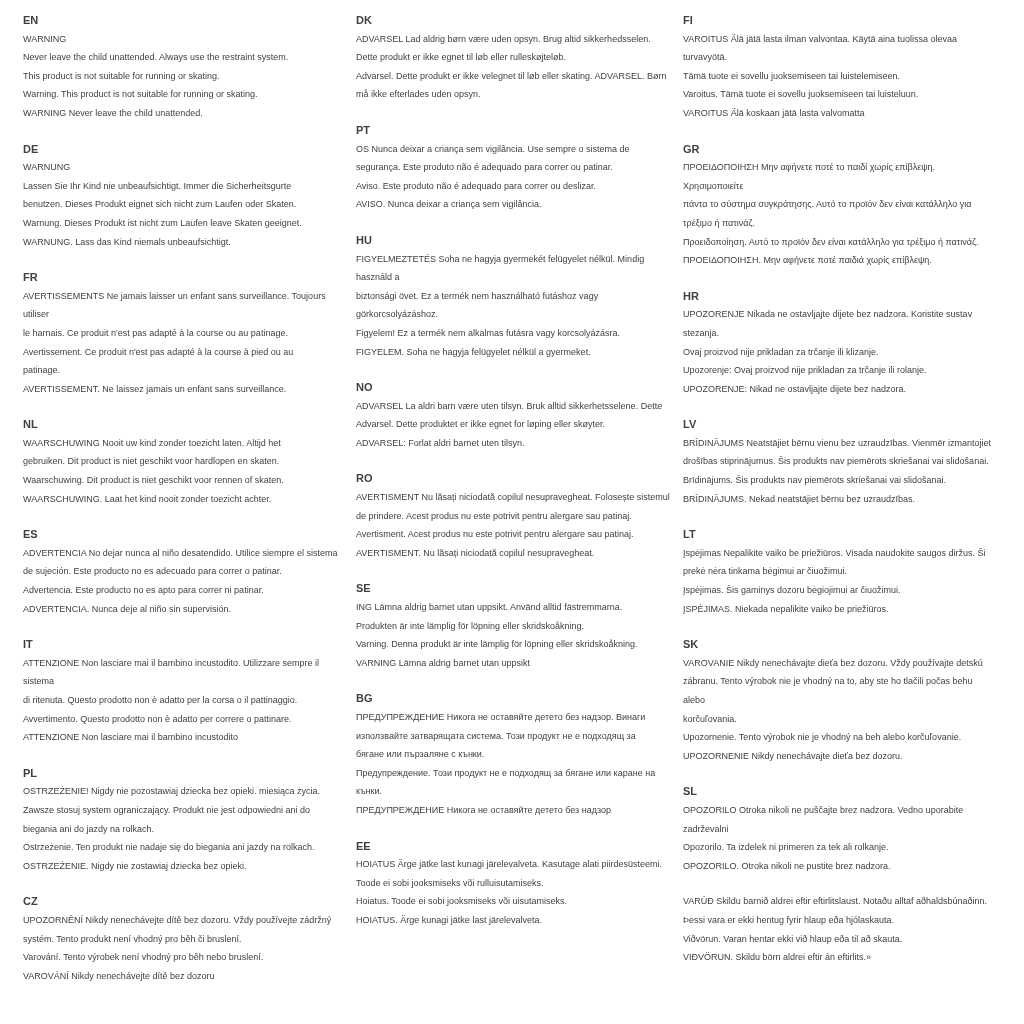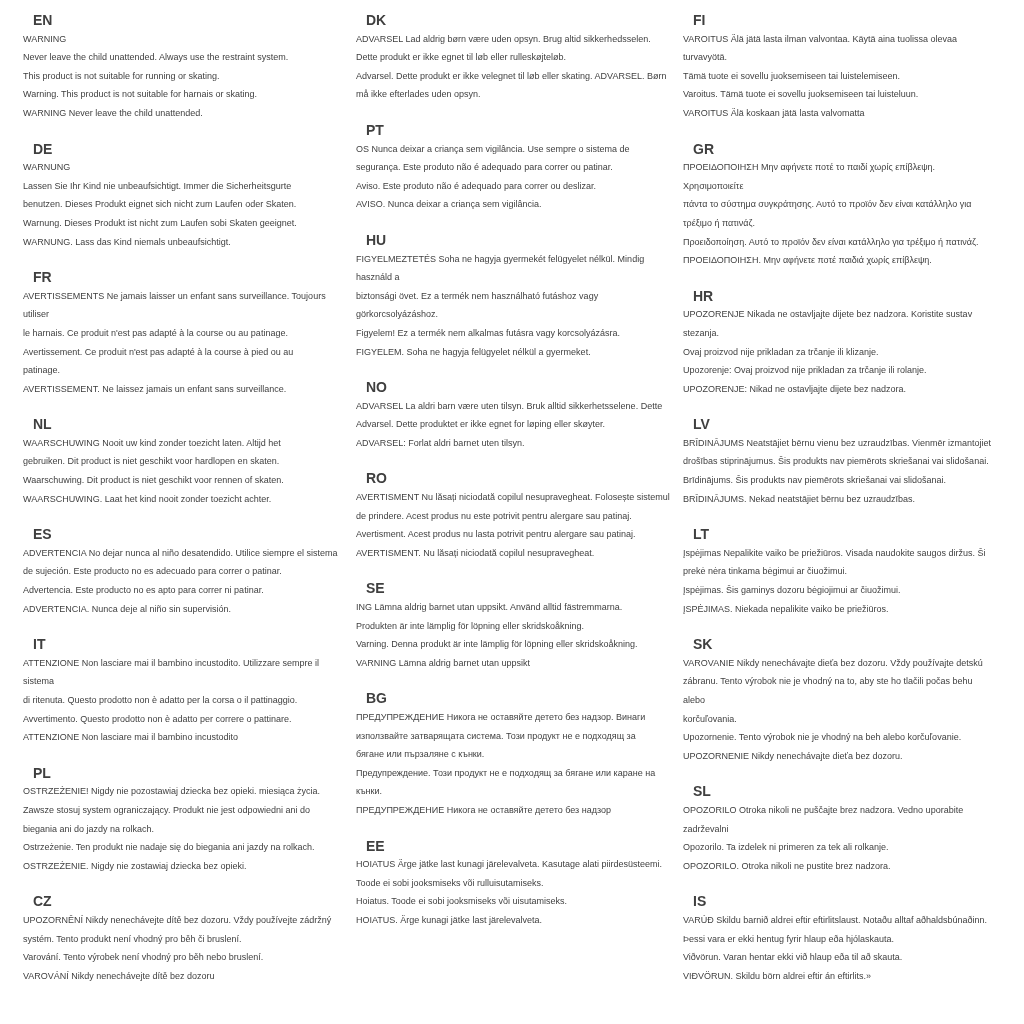--- a/index.html
+++ b/index.html
@@ -21,53 +21,52 @@
     top: 11px;
   }
   #col-1 { left: 23px;  width: 322px; }
   #col-2 { left: 356px; width: 318px; }
   #col-3 { left: 683px; width: 335px; }
   .lang-section {
     display: block;
     margin: 0 0 17px 0;
   }
   .lang-code {
-    font-size: 14px;
+    font-size: 11px;
     font-weight: bold;
     line-height: 18.6px;
     white-space: nowrap;
-    margin-left: 10px;
   }
   .warn-line {
     font-size: 9px;
     font-weight: normal;
     line-height: 18.6px;
     white-space: nowrap;
   }
 </style>
 </head>
 <body>
 
 <div id="page" style="background: rgb(255, 255, 255); color: rgb(63, 63, 63);">
   <div class="col" id="col-1">
   <section class="lang-section">
     <div class="lang-code">EN</div>
   <div class="warn-line">WARNING</div>
         <div class="warn-line">Never leave the child unattended. Always use the restraint system.</div>
         <div class="warn-line">This product is not suitable for running or skating.</div>
-        <div class="warn-line">Warning. This product is not suitable for harnais or skating.</div>
+        <div class="warn-line">Warning. This product is not suitable for running or skating.</div>
         <div class="warn-line">WARNING Never leave the child unattended.</div>
       </section>
 
   <section class="lang-section">
     <div class="lang-code">DE</div>
   <div class="warn-line">WARNUNG</div>
         <div class="warn-line">Lassen Sie Ihr Kind nie unbeaufsichtigt. Immer die Sicherheitsgurte</div>
         <div class="warn-line">benutzen. Dieses Produkt eignet sich nicht zum Laufen oder Skaten.</div>
-        <div class="warn-line">Warnung. Dieses Produkt ist nicht zum Laufen sobi Skaten geeignet.</div>
+        <div class="warn-line">Warnung. Dieses Produkt ist nicht zum Laufen leave Skaten geeignet.</div>
         <div class="warn-line">WARNUNG. Lass das Kind niemals unbeaufsichtigt.</div>
       </section>
 
   <section class="lang-section">
     <div class="lang-code">FR</div>
   <div class="warn-line">AVERTISSEMENTS Ne jamais laisser un enfant sans surveillance. Toujours</div>
         <div class="warn-line">utiliser</div>
         <div class="warn-line">le harnais. Ce produit n'est pas adapté à la course ou au patinage.</div>
         <div class="warn-line">Avertissement. Ce produit n'est pas adapté à la course à pied ou au</div>
         <div class="warn-line">patinage.</div>
@@ -147,21 +146,21 @@
     <div class="lang-code">NO</div>
   <div class="warn-line">ADVARSEL La aldri barn være uten tilsyn. Bruk alltid sikkerhetsselene. Dette</div>
         <div class="warn-line">Advarsel. Dette produktet er ikke egnet for løping eller skøyter.</div>
         <div class="warn-line">ADVARSEL: Forlat aldri barnet uten tilsyn.</div>
       </section>
 
   <section class="lang-section">
     <div class="lang-code">RO</div>
   <div class="warn-line">AVERTISMENT Nu lăsați niciodată copilul nesupravegheat. Folosește sistemul</div>
         <div class="warn-line">de prindere. Acest produs nu este potrivit pentru alergare sau patinaj.</div>
-        <div class="warn-line">Avertisment. Acest produs nu lasta potrivit pentru alergare sau patinaj.</div>
+        <div class="warn-line">Avertisment. Acest produs nu este potrivit pentru alergare sau patinaj.</div>
         <div class="warn-line">AVERTISMENT. Nu lăsați niciodată copilul nesupravegheat.</div>
       </section>
 
   <section class="lang-section">
     <div class="lang-code">SE</div>
   <div class="warn-line">ING Lämna aldrig barnet utan uppsikt. Använd alltid fästremmarna.</div>
         <div class="warn-line">Produkten är inte lämplig för löpning eller skridskoåkning.</div>
         <div class="warn-line">Varning. Denna produkt är inte lämplig för löpning eller skridskoåkning.</div>
         <div class="warn-line">VARNING Lämna aldrig barnet utan uppsikt</div>
       </section>
@@ -241,20 +240,19 @@
 
   <section class="lang-section">
     <div class="lang-code">SL</div>
   <div class="warn-line">OPOZORILO Otroka nikoli ne puščajte brez nadzora. Vedno uporabite</div>
         <div class="warn-line">zadrževalni</div>
         <div class="warn-line">Opozorilo. Ta izdelek ni primeren za tek ali rolkanje.</div>
         <div class="warn-line">OPOZORILO. Otroka nikoli ne pustite brez nadzora.</div>
       </section>
 
   <section class="lang-section">
-    <div class="lang-code">IS</div>
   <div class="warn-line">VARÚÐ Skildu barnið aldrei eftir eftirlitslaust. Notaðu alltaf aðhaldsbúnaðinn.</div>
         <div class="warn-line">Þessi vara er ekki hentug fyrir hlaup eða hjólaskauta.</div>
         <div class="warn-line">Viðvörun. Varan hentar ekki við hlaup eða til að skauta.</div>
         <div class="warn-line">VIÐVÖRUN. Skildu börn aldrei eftir án eftirlits.»</div>
       </section>
 </div>
 </div>
 
 </body></html>

